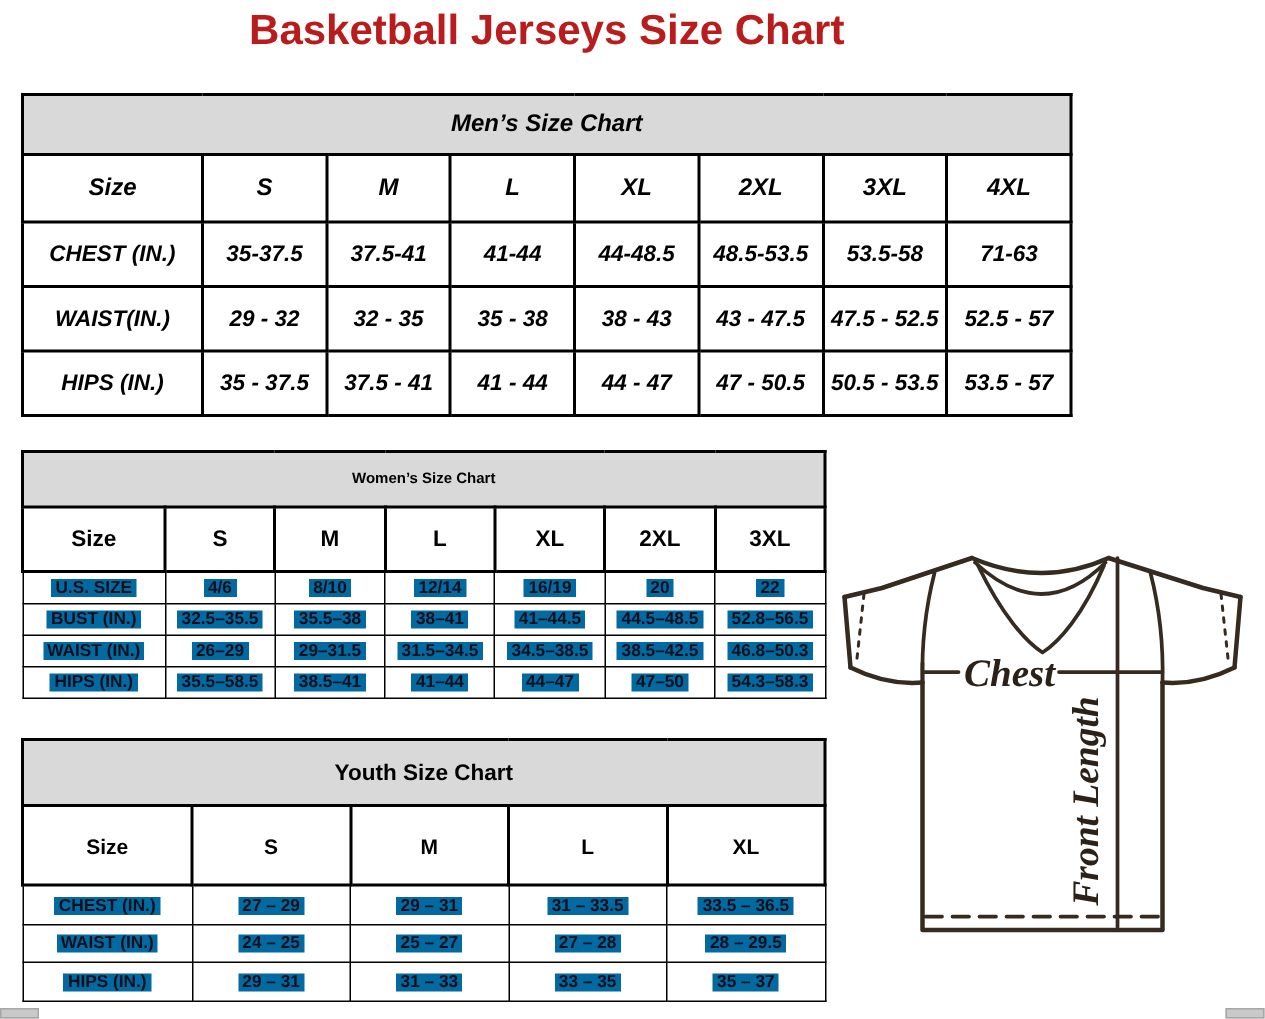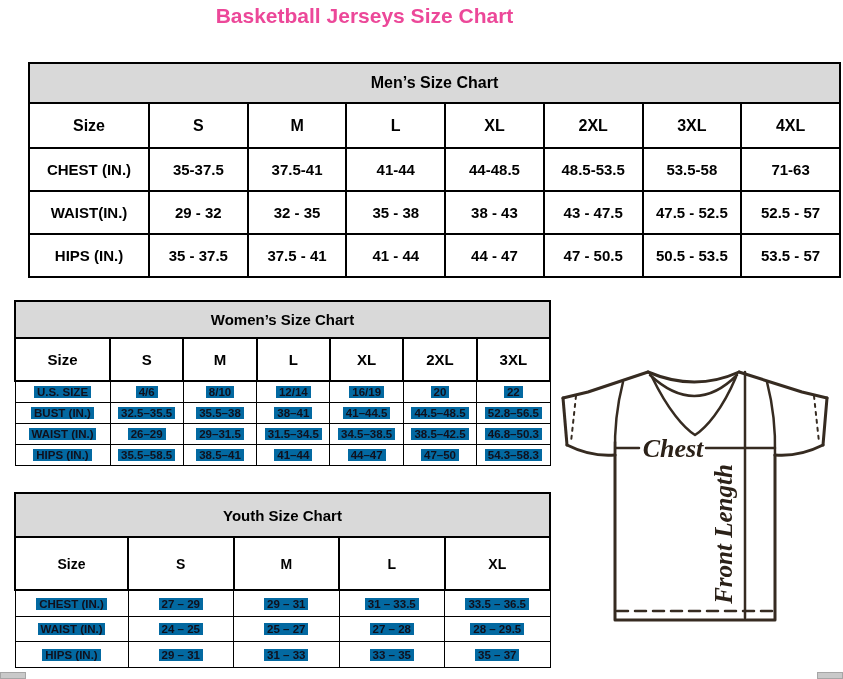--- a/index.html
+++ b/index.html
@@ -2,36 +2,36 @@
 <html><head>
 <meta charset="utf-8">
 <style>
   html,body{margin:0;padding:0;}
   body{
     width:843px;height:679px;position:relative;background:#ffffff;
     font-family:"Liberation Sans",sans-serif;overflow:hidden;
   }
   .page-title{
     position:absolute;left:0;top:4px;width:729px;text-align:center;
-    font-size:21px;font-weight:bold;color:#ec4899;margin:0;letter-spacing:0px;
+    font-size:28px;font-weight:bold;color:#b91c1c;margin:0;letter-spacing:0px;
   }
   .chart{position:absolute;}
   .chart table{border-collapse:collapse;width:100%;height:100%;table-layout:fixed;}
   .chart td{border:2px solid #000;text-align:center;vertical-align:middle;
     font-weight:bold;color:#000;padding:0;overflow:hidden;}
   .band-row td{background:#d9d9d9;font-size:16px;}
   
-  .mens{left:28px;top:62px;width:813px;height:212px;}
+  .mens{left:14px;top:62px;width:701px;height:212px;font-style:italic;}
   .mens .band-row td{height:38px;}
   .mens .head-row td{height:43px;font-size:16px;}
   .mens .data-row td{height:41px;font-size:15px;}
   .mens .lbl{font-size:14px;}
   
   .womens{left:14px;top:300px;width:537px;height:166px;}
-  .womens .band-row td{height:35px;font-size:15px;}
+  .womens .band-row td{height:35px;font-size:10px;}
   .womens .head-row td{height:41px;font-size:15px;}
   .womens .data-row td{height:20px;font-size:11.5px;color:#10101c;border-width:1.5px;}
   .womens .lbl{font-size:11px;}
   
   .youth{left:14px;top:492px;width:537px;height:176px;}
   .youth .band-row td{height:36px;font-size:15px;}
   .youth .head-row td{height:44px;font-size:14px;}
   .youth .data-row td{height:21px;font-size:11.5px;color:#10101c;border-width:1.5px;}
   .youth .lbl{font-size:11px;}
   .hl{background:#0369a1;padding:0 3px;}

